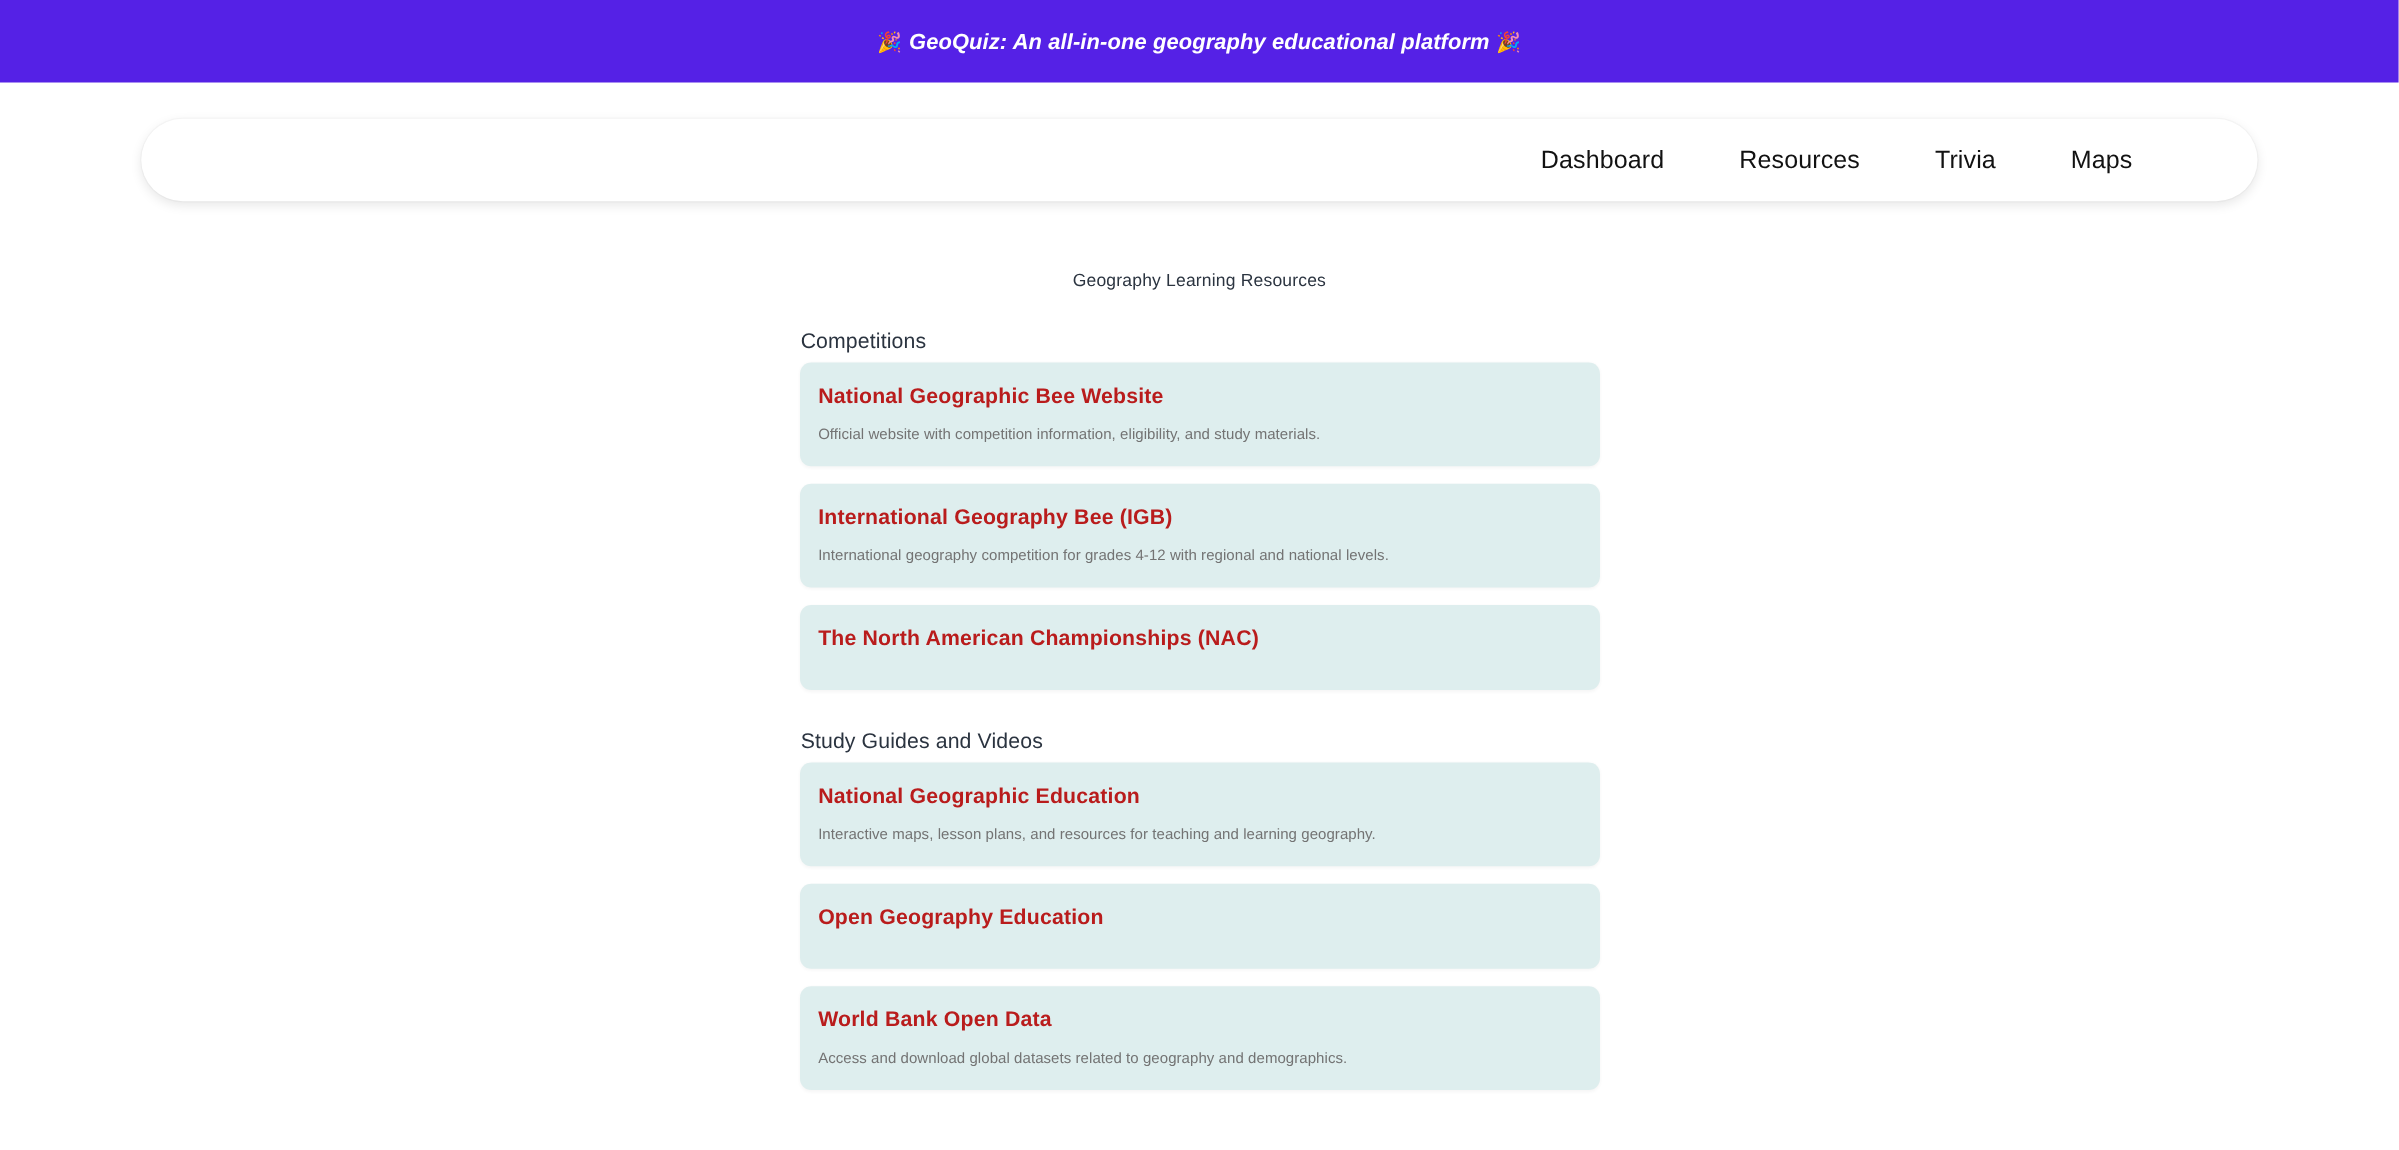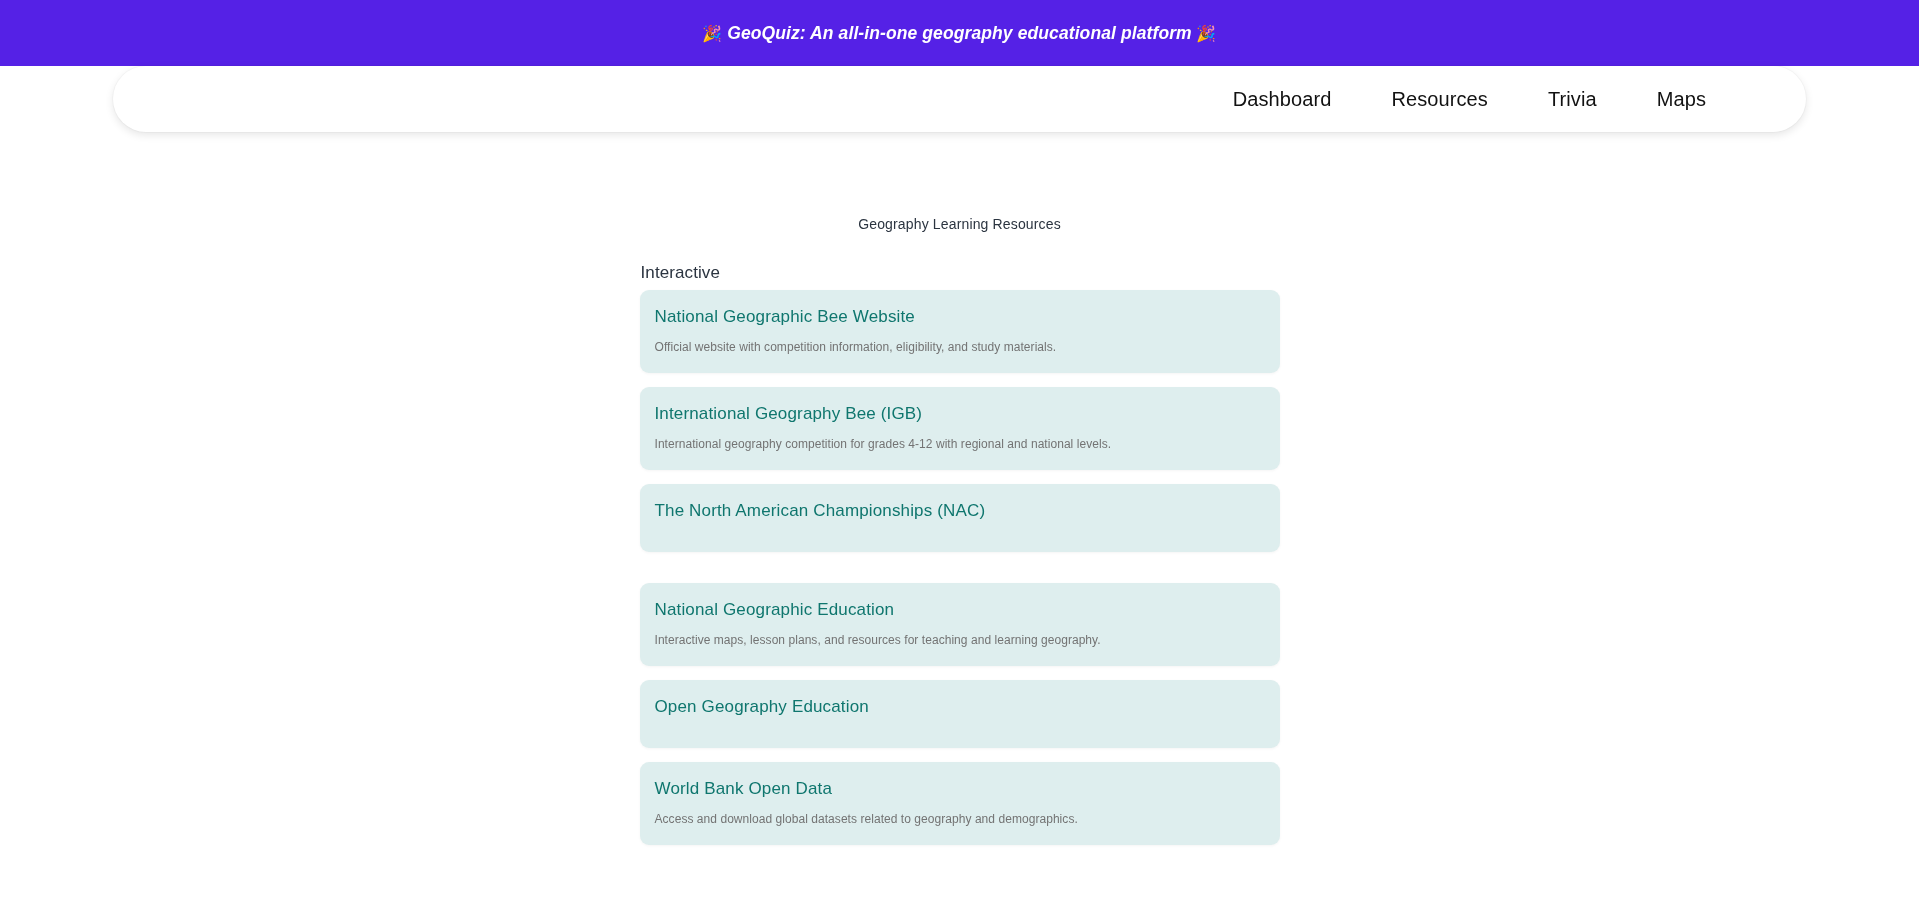--- a/index.html
+++ b/index.html
@@ -34,20 +34,21 @@
   .banner-emoji {
     font-style: normal;
     font-size: 16px;
   }
 
   
   .nav-wrap {
     padding: 0 113px;
     height: 95px;
     display: flex;
+    align-items: flex-end;
   }
   .navbar {
     width: 100%;
     height: 66px;
     background: #ffffff;
     border-radius: 33px;
     box-shadow: 0 3px 9px rgba(0,0,0,.10), 0 0 0 1px rgba(0,0,0,.025);
     display: flex;
     align-items: center;
     justify-content: flex-end;
@@ -104,22 +105,22 @@
   .card {
     background: #deeeee;
     border-radius: 9px;
     padding: 17px 15px 18px 15px;
     margin-bottom: 14px;
     box-shadow: 0 1px 3px rgba(0,0,0,.045);
     cursor: pointer;
   }
   .card-title {
     font-size: 17px;
-    font-weight: 400;
-    color: #0f766e;
+    font-weight: 700;
+    color: #b91c1c;
     letter-spacing: .15px;
     margin-bottom: 13px;
   }
   .card-desc {
     font-size: 12px;
     font-weight: 400;
     color: #737373;
     letter-spacing: .05px;
     line-height: 1.25;
   }
@@ -146,40 +147,41 @@
     </div>
   </nav>
 </div>
 
 <div class="page">
   <div class="content">
 
     <h1 class="page-title">Geography Learning Resources</h1>
 
     <div class="section">
-      <div class="section-header">Interactive</div>
+      <div class="section-header">Competitions</div>
 
       <div class="card">
         <div class="card-title">National Geographic Bee Website</div>
         <div class="card-desc">Official website with competition information, eligibility, and study materials.</div>
       </div>
 
       <div class="card">
         <div class="card-title">International Geography Bee (IGB)</div>
         <div class="card-desc">International geography competition for grades 4-12 with regional and national levels.</div>
       </div>
 
       <div class="card">
         <div class="card-title">The North American Championships (NAC)</div>
       </div>
     </div>
 
     <div class="section-spacer"></div>
 
     <div class="section">
+      <div class="section-header">Study Guides and Videos</div>
 
       <div class="card">
         <div class="card-title">National Geographic Education</div>
         <div class="card-desc">Interactive maps, lesson plans, and resources for teaching and learning geography.</div>
       </div>
 
       <div class="card">
         <div class="card-title">Open Geography Education</div>
       </div>
 

